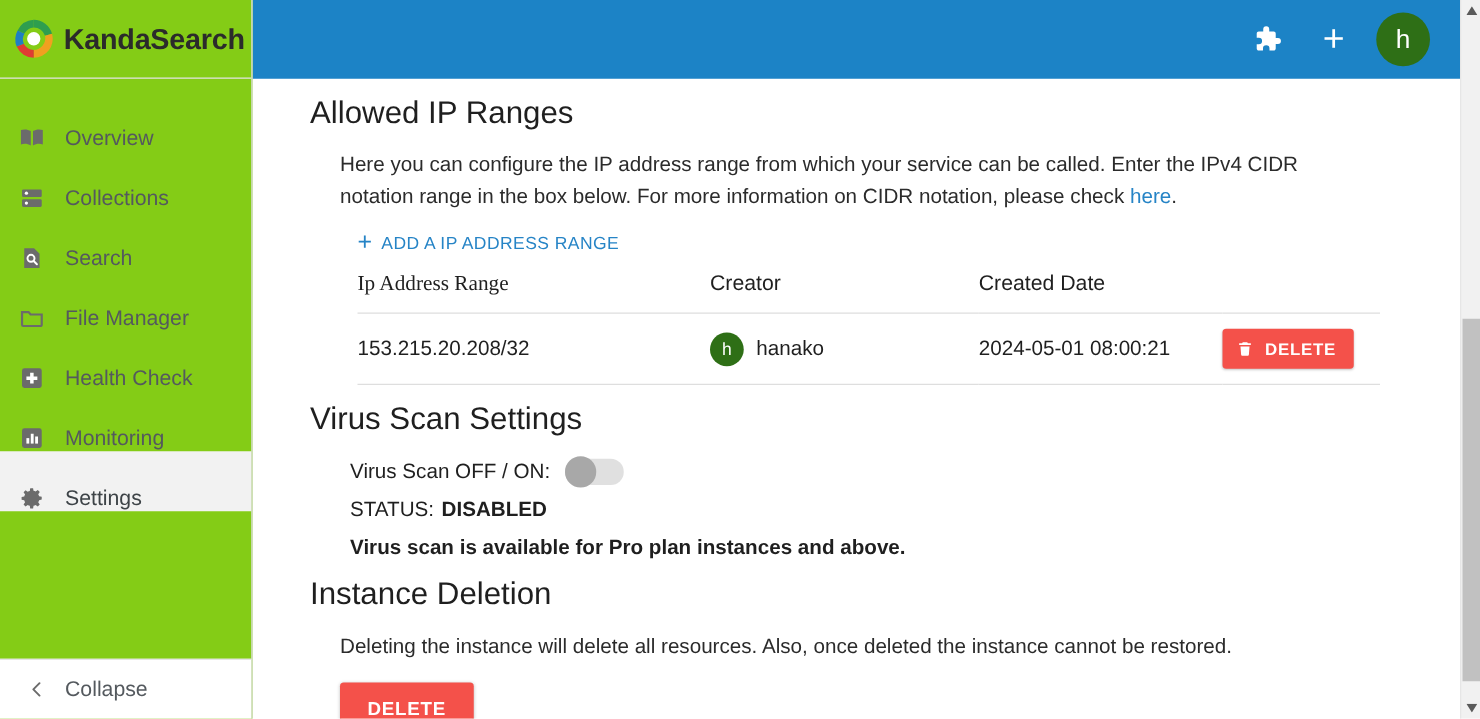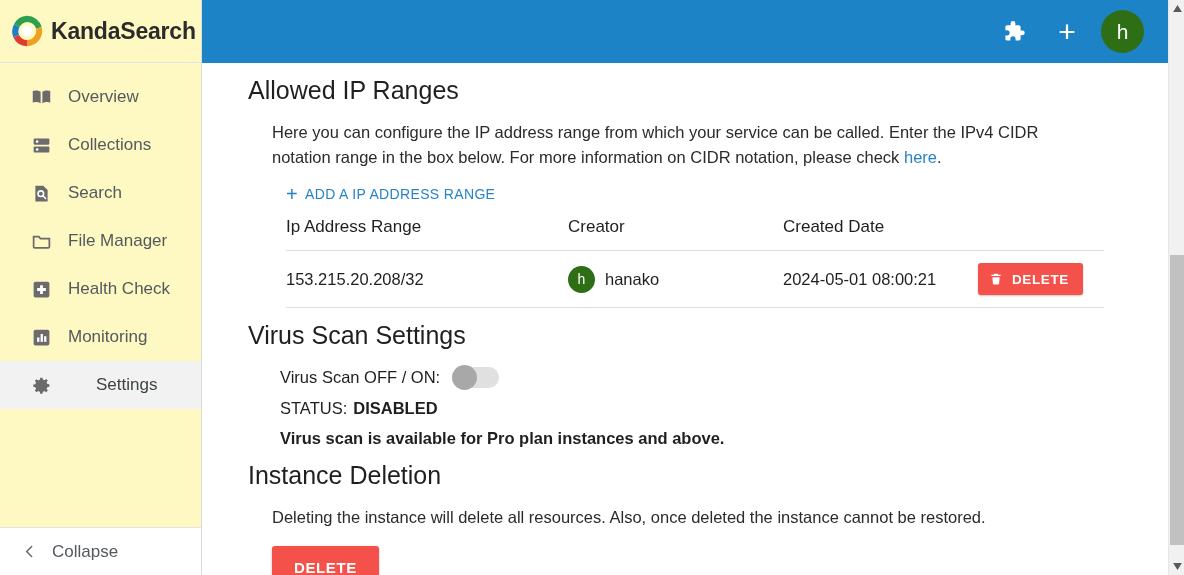--- a/index.html
+++ b/index.html
@@ -17,21 +17,21 @@
     height: 575px;
     overflow: hidden;
   }
 
   
   .sidebar {
     position: absolute;
     left: 0; top: 0;
     width: 202px;
     height: 575px;
-    background: #fef9c3;
+    background: #84cc16;
     border-right: 1px solid #dcdcdc;
     z-index: 5;
   }
   .brand {
     height: 63px;
     display: flex;
     align-items: center;
     padding-left: 8px;
     border-bottom: 1px solid #e4e4e4;
   }
@@ -45,44 +45,44 @@
     font-weight: bold;
     color: #2b2b2b;
     letter-spacing: -0.2px;
   }
 
   .nav {
     padding-top: 10px;
   }
   .nav-item {
     display: flex;
-    align-items: center;
+    align-items: flex-end;
     height: 48px;
-    padding-left: 30px;
+    padding-left: 14px;
     cursor: pointer;
     text-decoration: none;
   }
   .nav-item.active {
     background: #f2f2f2;
   }
   .nav-icon {
     width: 22px; height: 22px;
     flex: 0 0 22px;
     margin-right: 16px;
     display: flex;
     align-items: center;
     justify-content: center;
     color: #6b6b6b;
   }
   .nav-icon svg { display: block; }
   .nav-label {
     font-size: 17px;
     color: #54595e;
   }
-  .nav-item.active .nav-label { color: #3d4347; margin-left: 28px; }
+  .nav-item.active .nav-label { color: #3d4347; }
 
   .collapse-wrap {
     position: absolute;
     left: 0; bottom: 0;
     width: 201px;
     height: 48px;
     border-top: 1px solid #e4e4e4;
     display: flex;
     align-items: center;
     padding-left: 20px;
@@ -196,21 +196,21 @@
     padding: 0 0 13px 0;
     border-bottom: 1px solid #dedede;
   }
   .iptable td {
     font-size: 16.5px;
     color: #1f1f1f;
     padding: 12px 0;
     border-bottom: 1px solid #dedede;
     vertical-align: middle;
   }
-  .col-ip { width: 282px; }
+  .col-ip { width: 282px; font-family: Liberation Serif, serif; }
   .col-creator { width: 215px; }
   .col-date { width: 195px; margin-left: 45px; }
   .col-act { width: 126px; }
 
   .creator-cell { display: flex; align-items: center; }
   .mini-avatar {
     width: 27px; height: 27px;
     border-radius: 50%;
     background: #2e6f16;
     color: #fff;

